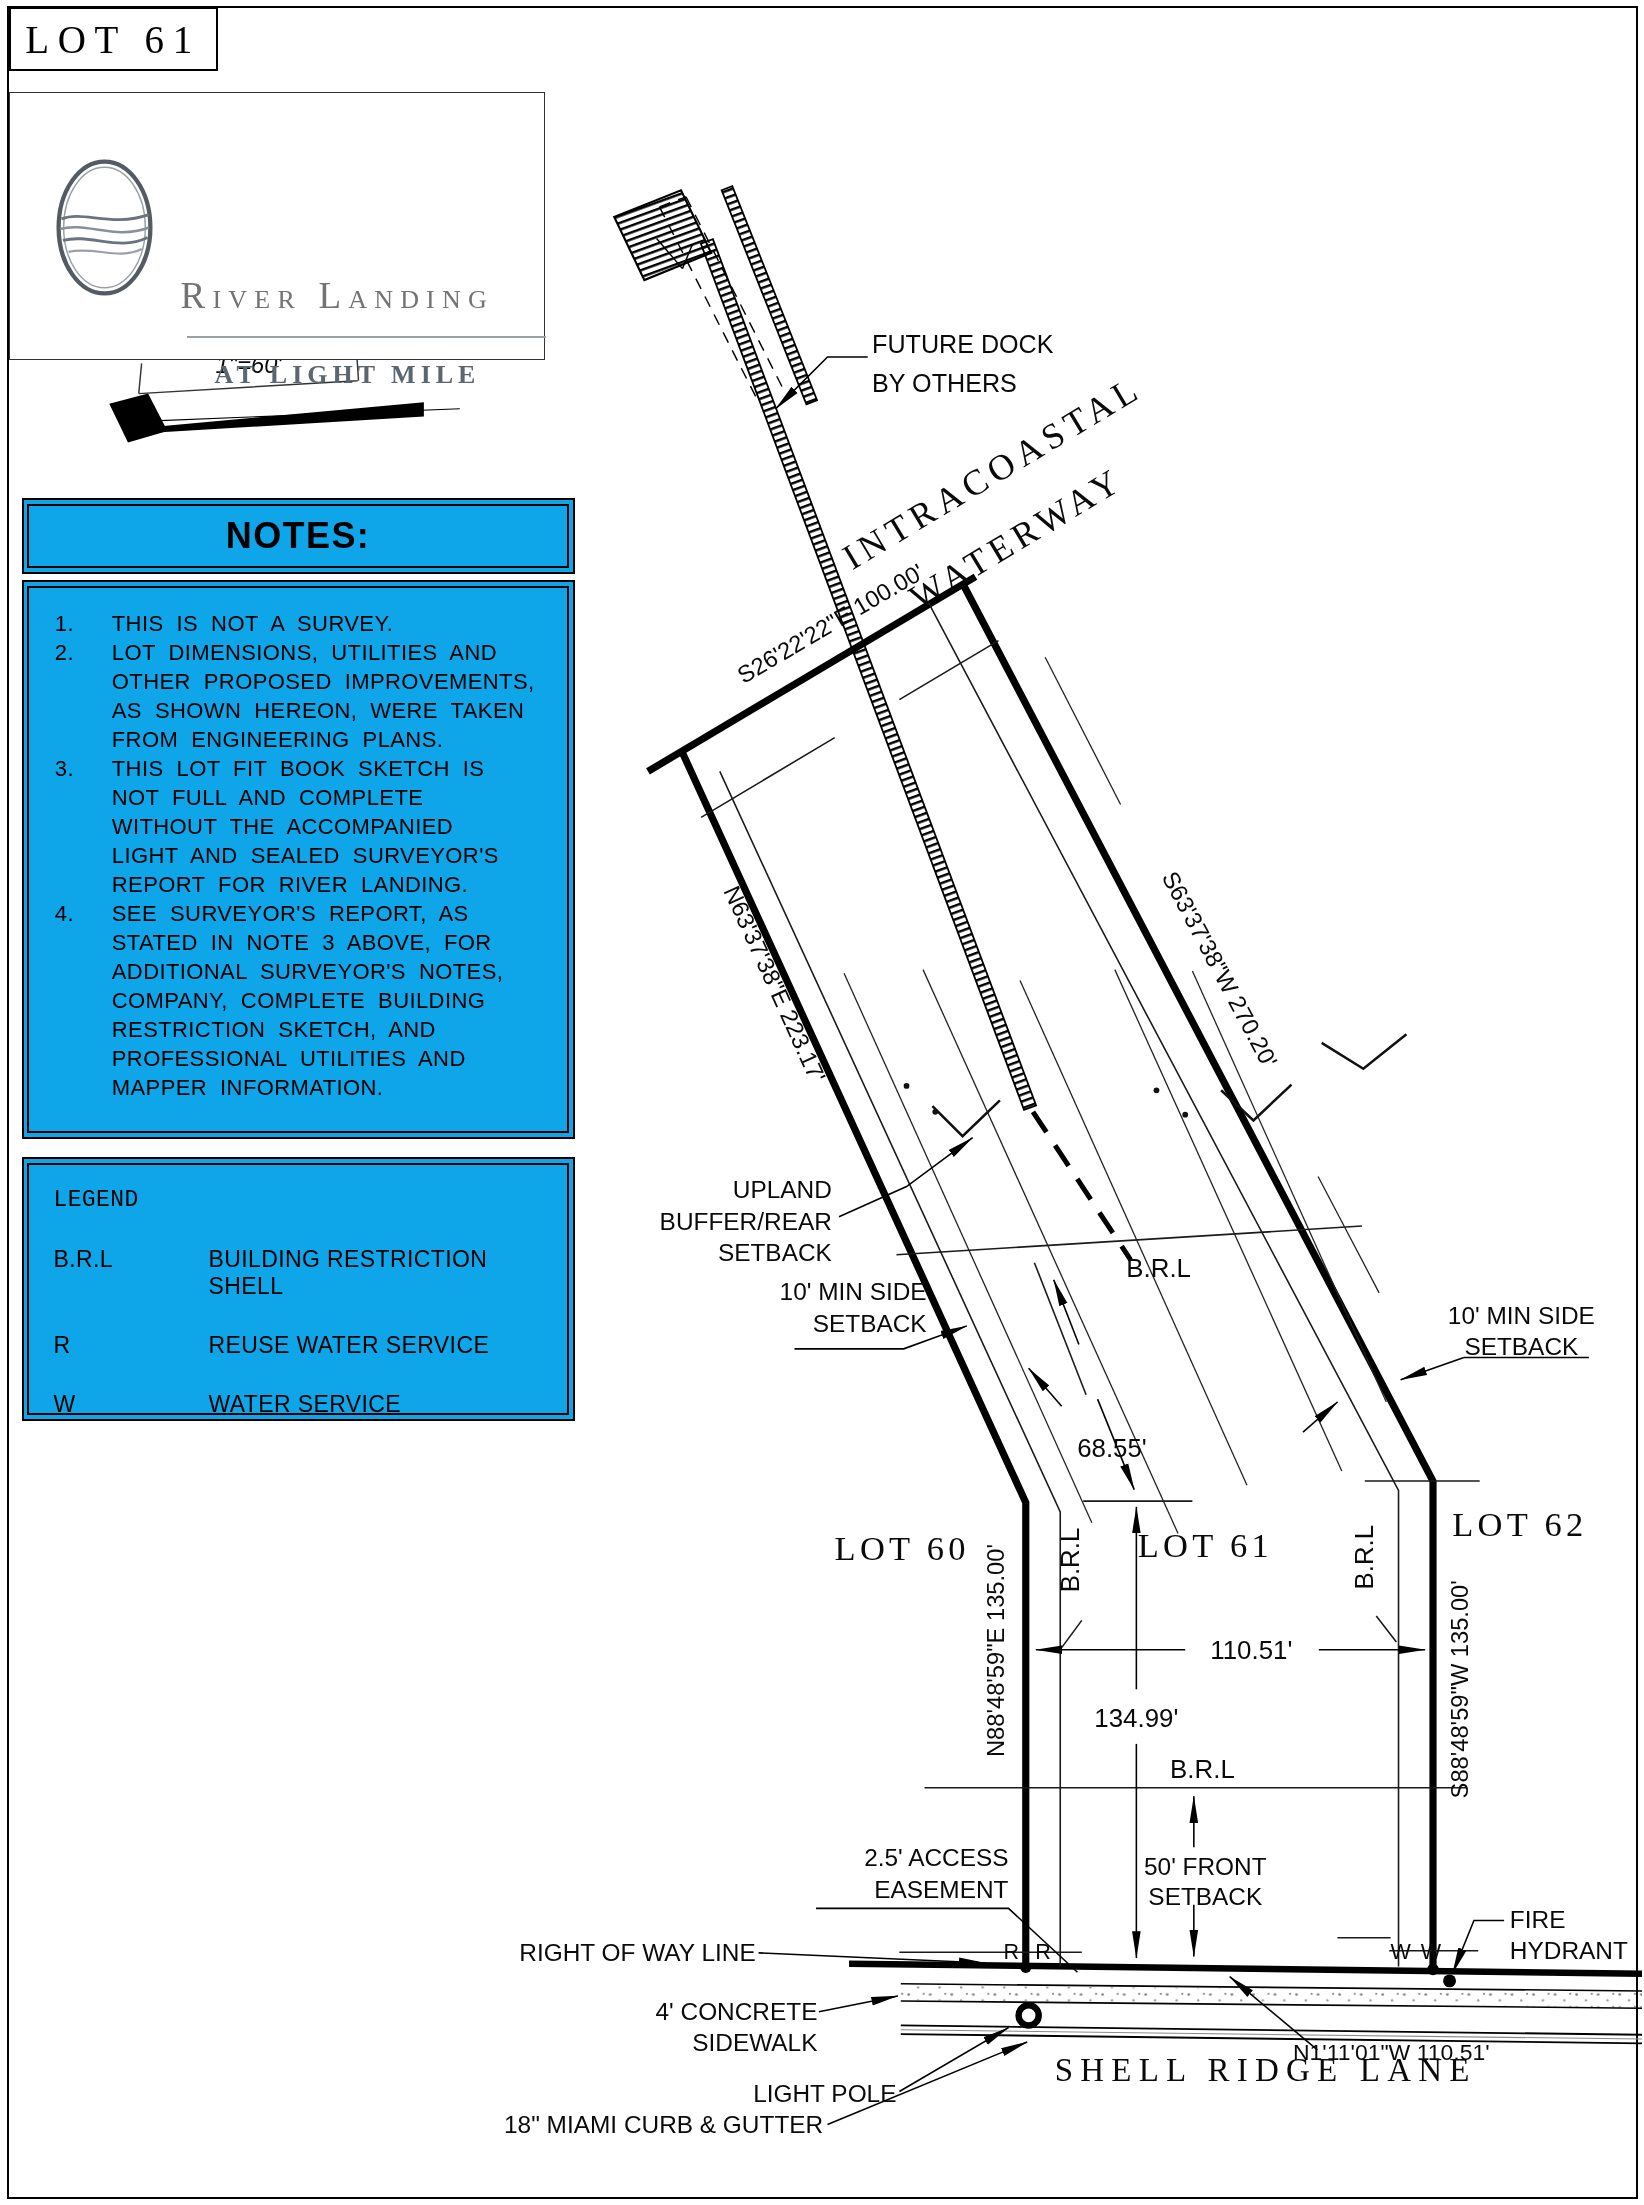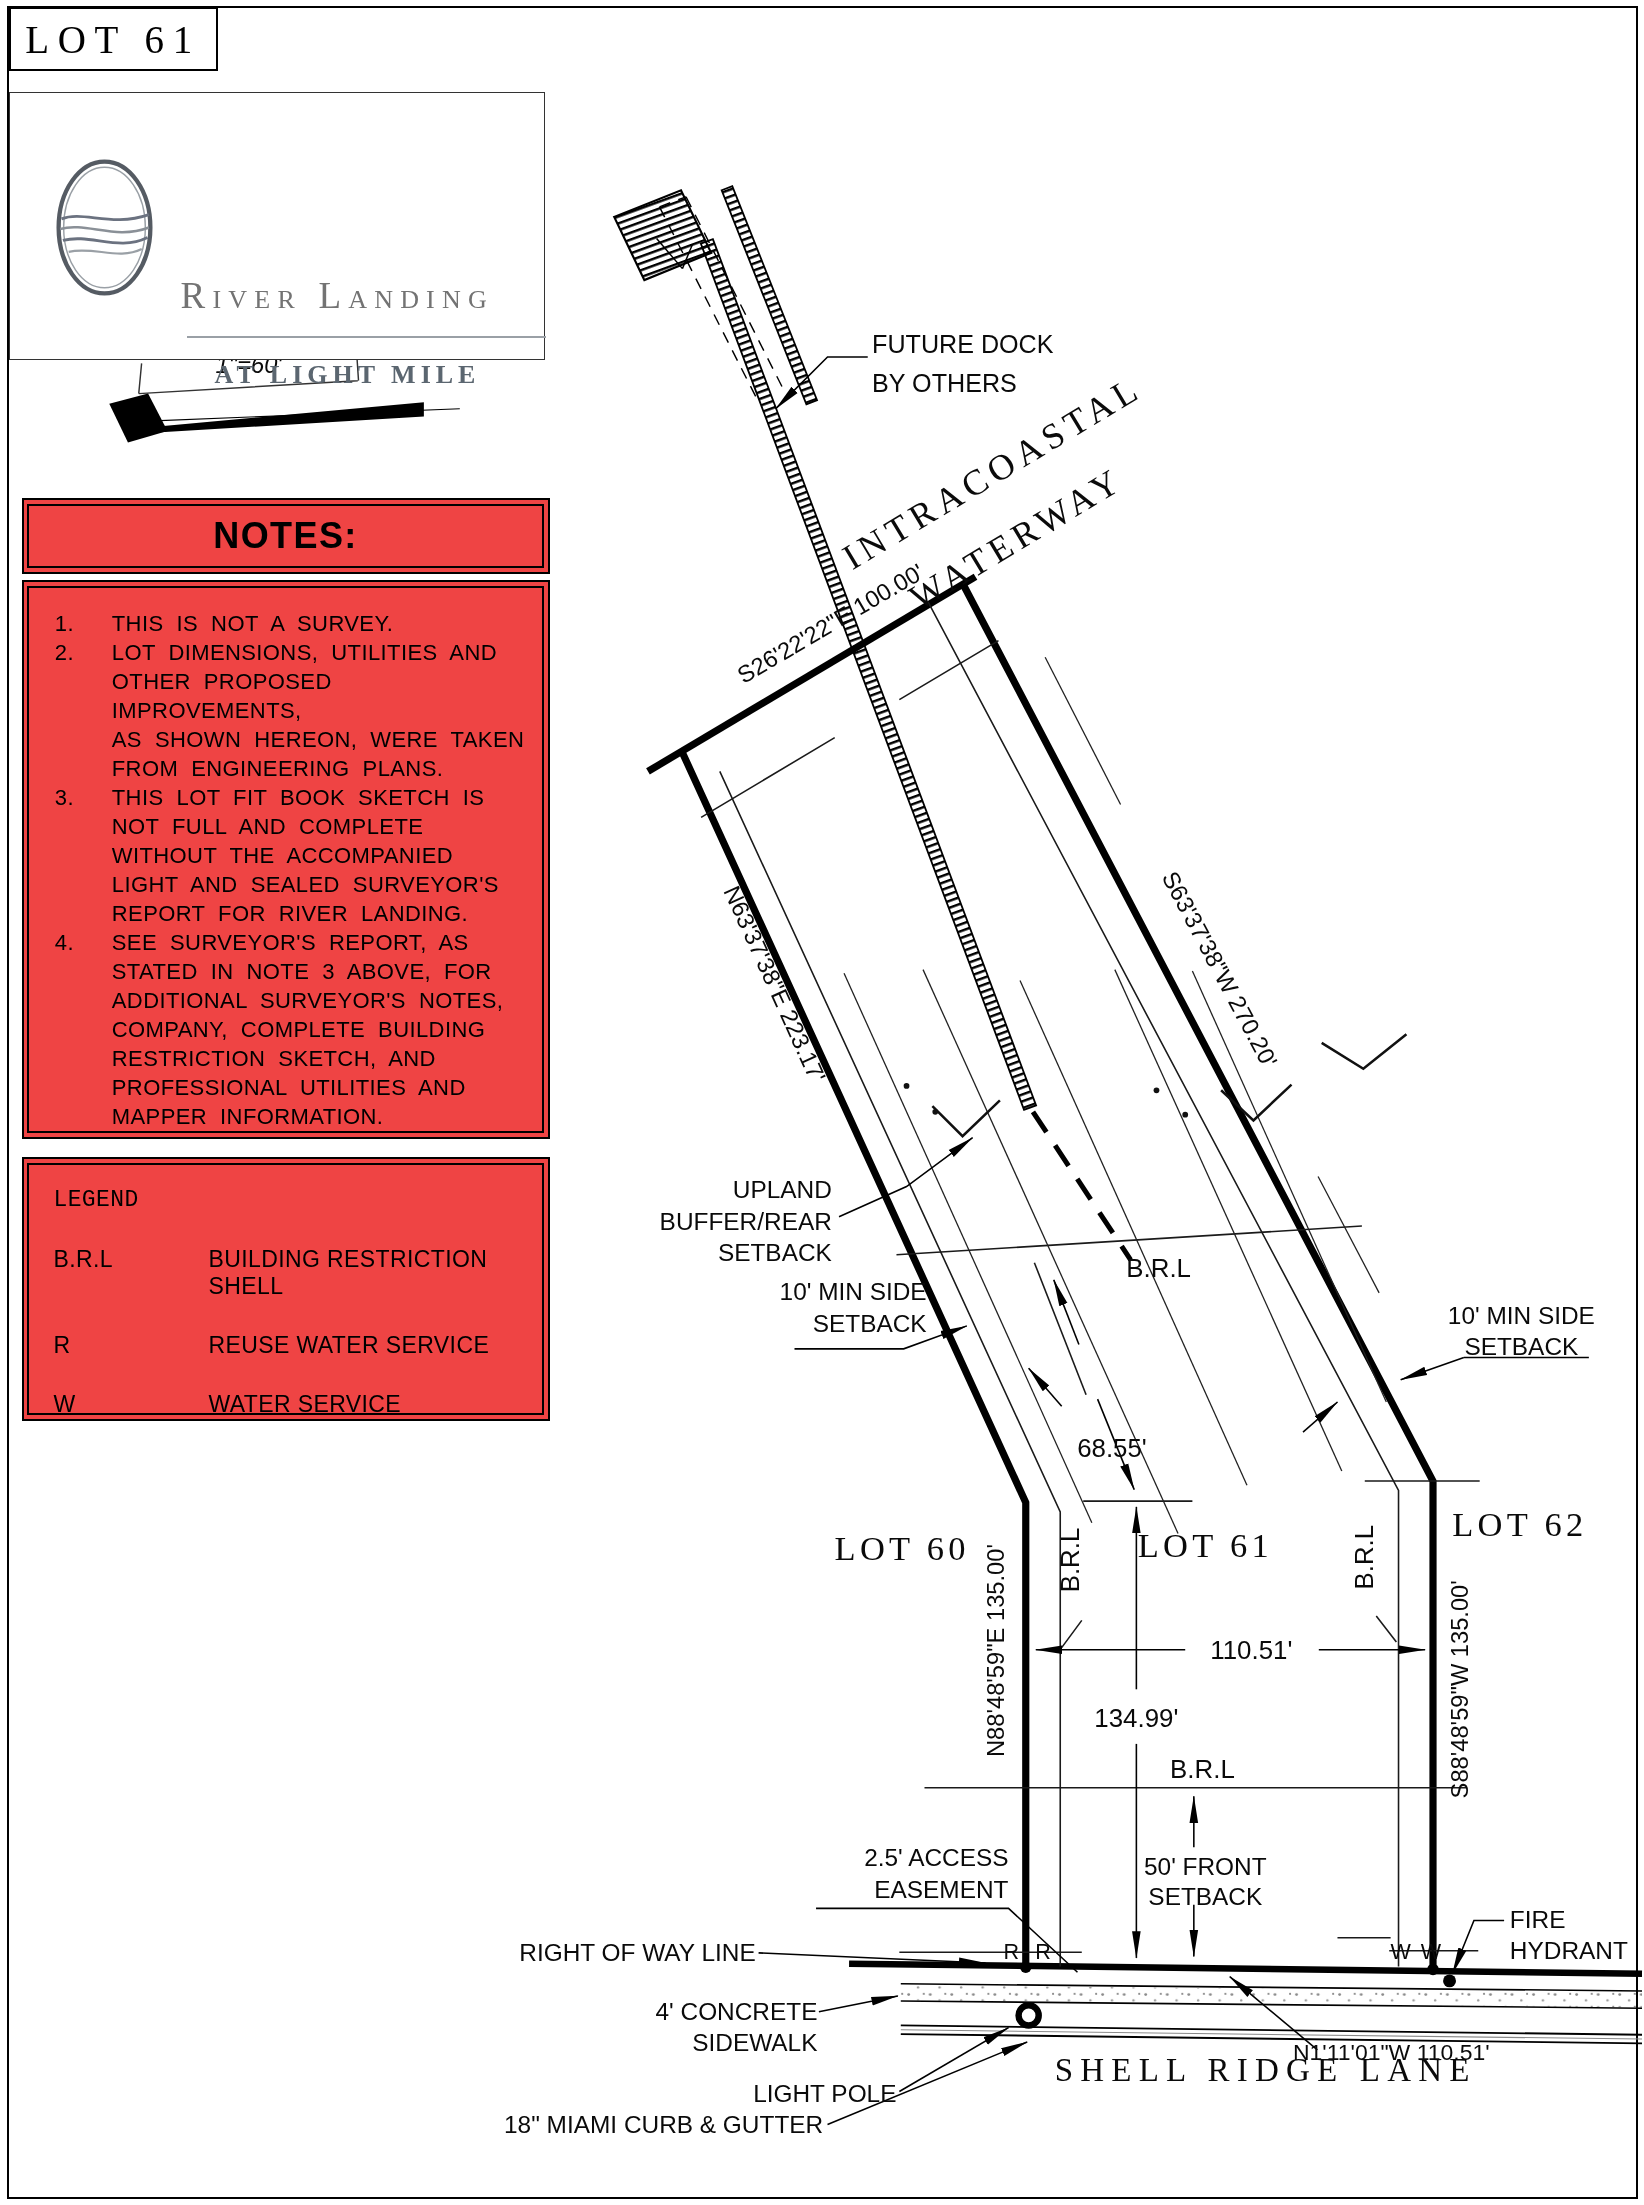--- a/index.html
+++ b/index.html
@@ -5,21 +5,21 @@
   html,body{margin:0;padding:0;background:#e8e8e8;}
   .sheet{position:relative;width:1645px;height:2205px;background:#fff;font-family:"Liberation Sans",sans-serif;color:#000;overflow:hidden;}
   .page-border{position:absolute;left:7.2px;top:5.7px;right:7.2px;bottom:5.7px;border:2.2px solid #000;}
   .title-box{position:absolute;left:8.6px;top:7.2px;width:205px;height:60px;border:2.2px solid #000;background:#fff;display:flex;align-items:center;justify-content:center;}
   .title-box span{font-family:"Liberation Serif",serif;font-size:39px;letter-spacing:8.6px;}
   .logo-box{position:absolute;left:8.6px;top:92px;width:534px;height:266px;border:1.4px solid #333;background:#fff;}
   .logo-svg{position:absolute;left:37px;top:27px;}
   .logo-name{position:absolute;left:171px;top:181px;width:366px;font-family:"Liberation Serif",serif;font-variant-caps:small-caps;font-size:37px;letter-spacing:7.2px;color:#737373;}
   .logo-rule{position:absolute;left:177px;top:243px;width:359px;height:2.2px;background:#9aa0a6;}
   .logo-sub{position:absolute;left:205px;top:267px;width:302px;font-family:"Liberation Serif",serif;font-weight:bold;font-size:26px;letter-spacing:5px;color:#5b6670;}
-  .dbox{position:absolute;border:2.9px solid #000;background:#ef4444;}
+  .dbox{position:absolute;border:2.9px solid #000;background:#0ea5e9;padding-left:25px;}
   .dbox-inner{position:absolute;inset:3.6px;border:2.2px solid #000;}
   .notes-title{left:21.5px;top:498px;width:524px;height:72px;}
   .notes-title .dbox-inner{display:flex;align-items:center;justify-content:center;}
   .notes-title span{font-size:36px;font-weight:bold;letter-spacing:1.4px;}
   .notes-body{left:21.5px;top:580px;width:524px;height:555px;}
   .notes-content{position:absolute;inset:5.7px;padding:16px 10px 0 20px;}
   .note-item{display:flex;font-size:22px;line-height:29px;letter-spacing:0.4px;word-spacing:6.5px;}
   .note-num{width:57px;flex:none;}
   .legend-box{left:21.5px;top:1157px;width:524px;height:260px;}
   .legend-content{position:absolute;inset:5.7px;padding:17px 7.2px 0 18.7px;font-size:23px;letter-spacing:0.4px;}

